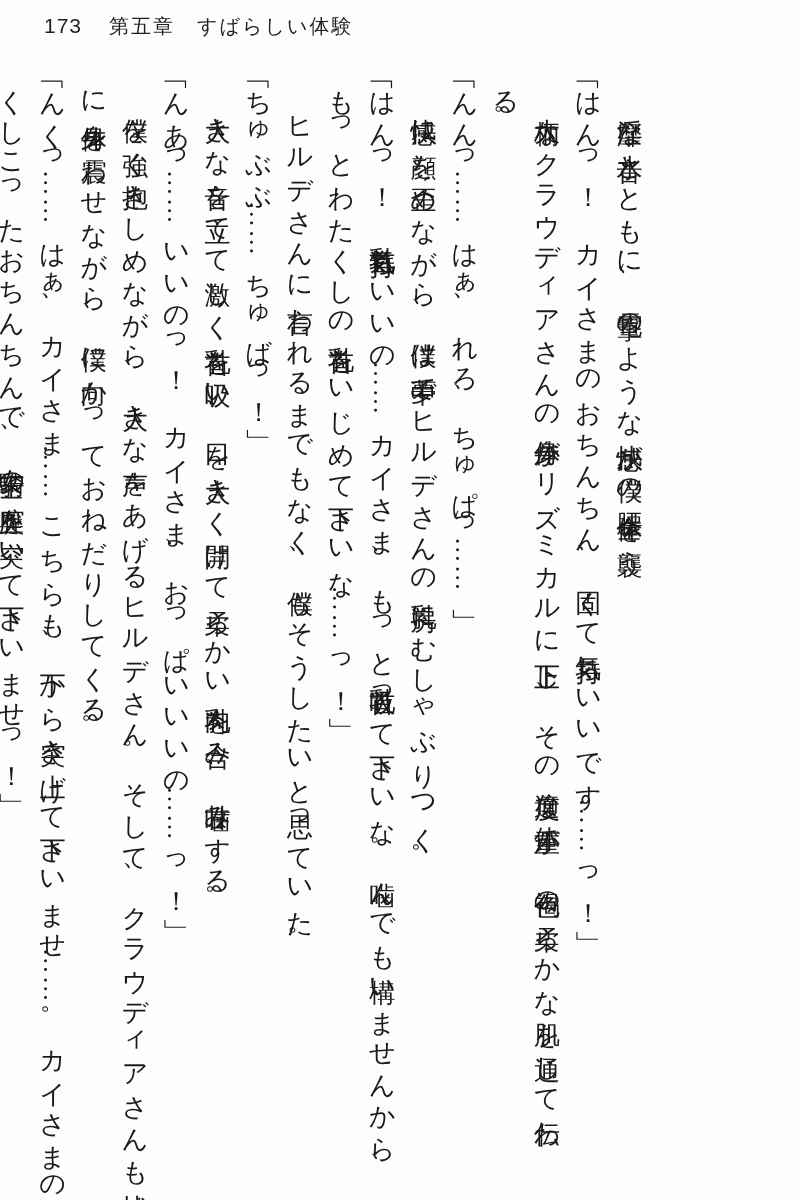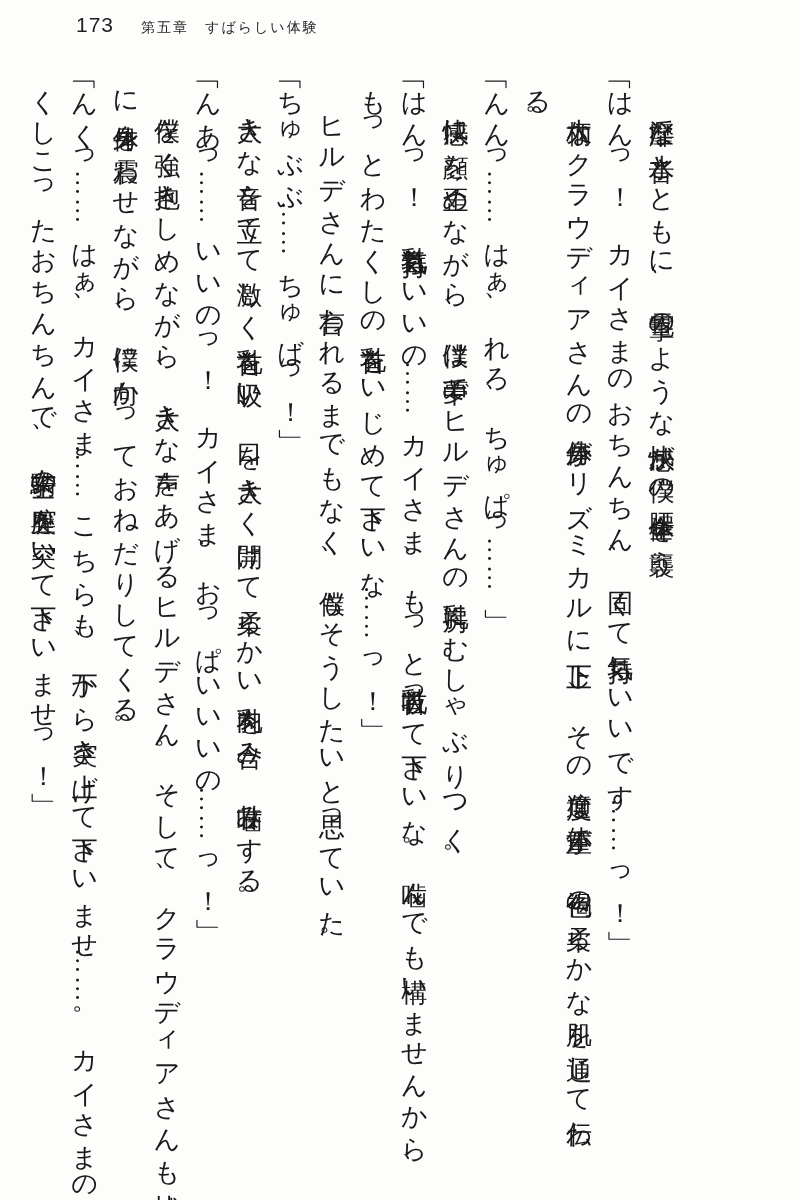--- a/index.html
+++ b/index.html
@@ -11,41 +11,40 @@
     height: 1200px;
     overflow: hidden;
     background: #fdfdfc;
   }
   .page {
     position: relative;
     width: 720px;
     height: 1200px;
     background: #fdfdfc;
     color: #1a1a1a;
-    margin-left: 32px;
   }
   
   .page-header {
     position: absolute;
     top: 13px;
     left: 44px;
     display: flex;
     align-items: baseline;
     gap: 27px;
     font-family: "Liberation Sans", "DejaVu Sans", sans-serif;
     color: #1f1f1f;
     white-space: nowrap;
   }
   .page-number {
     font-size: 21px;
     letter-spacing: 1px;
     font-weight: 500;
   }
   .chapter-title {
-    font-size: 14px;
+    font-size: 20px;
     letter-spacing: 2px;
   }
   
   .vtext {
     position: absolute;
     top: 72px;
     right: 70px;
     height: 1123px; 
     writing-mode: vertical-rl;
     text-orientation: mixed;

